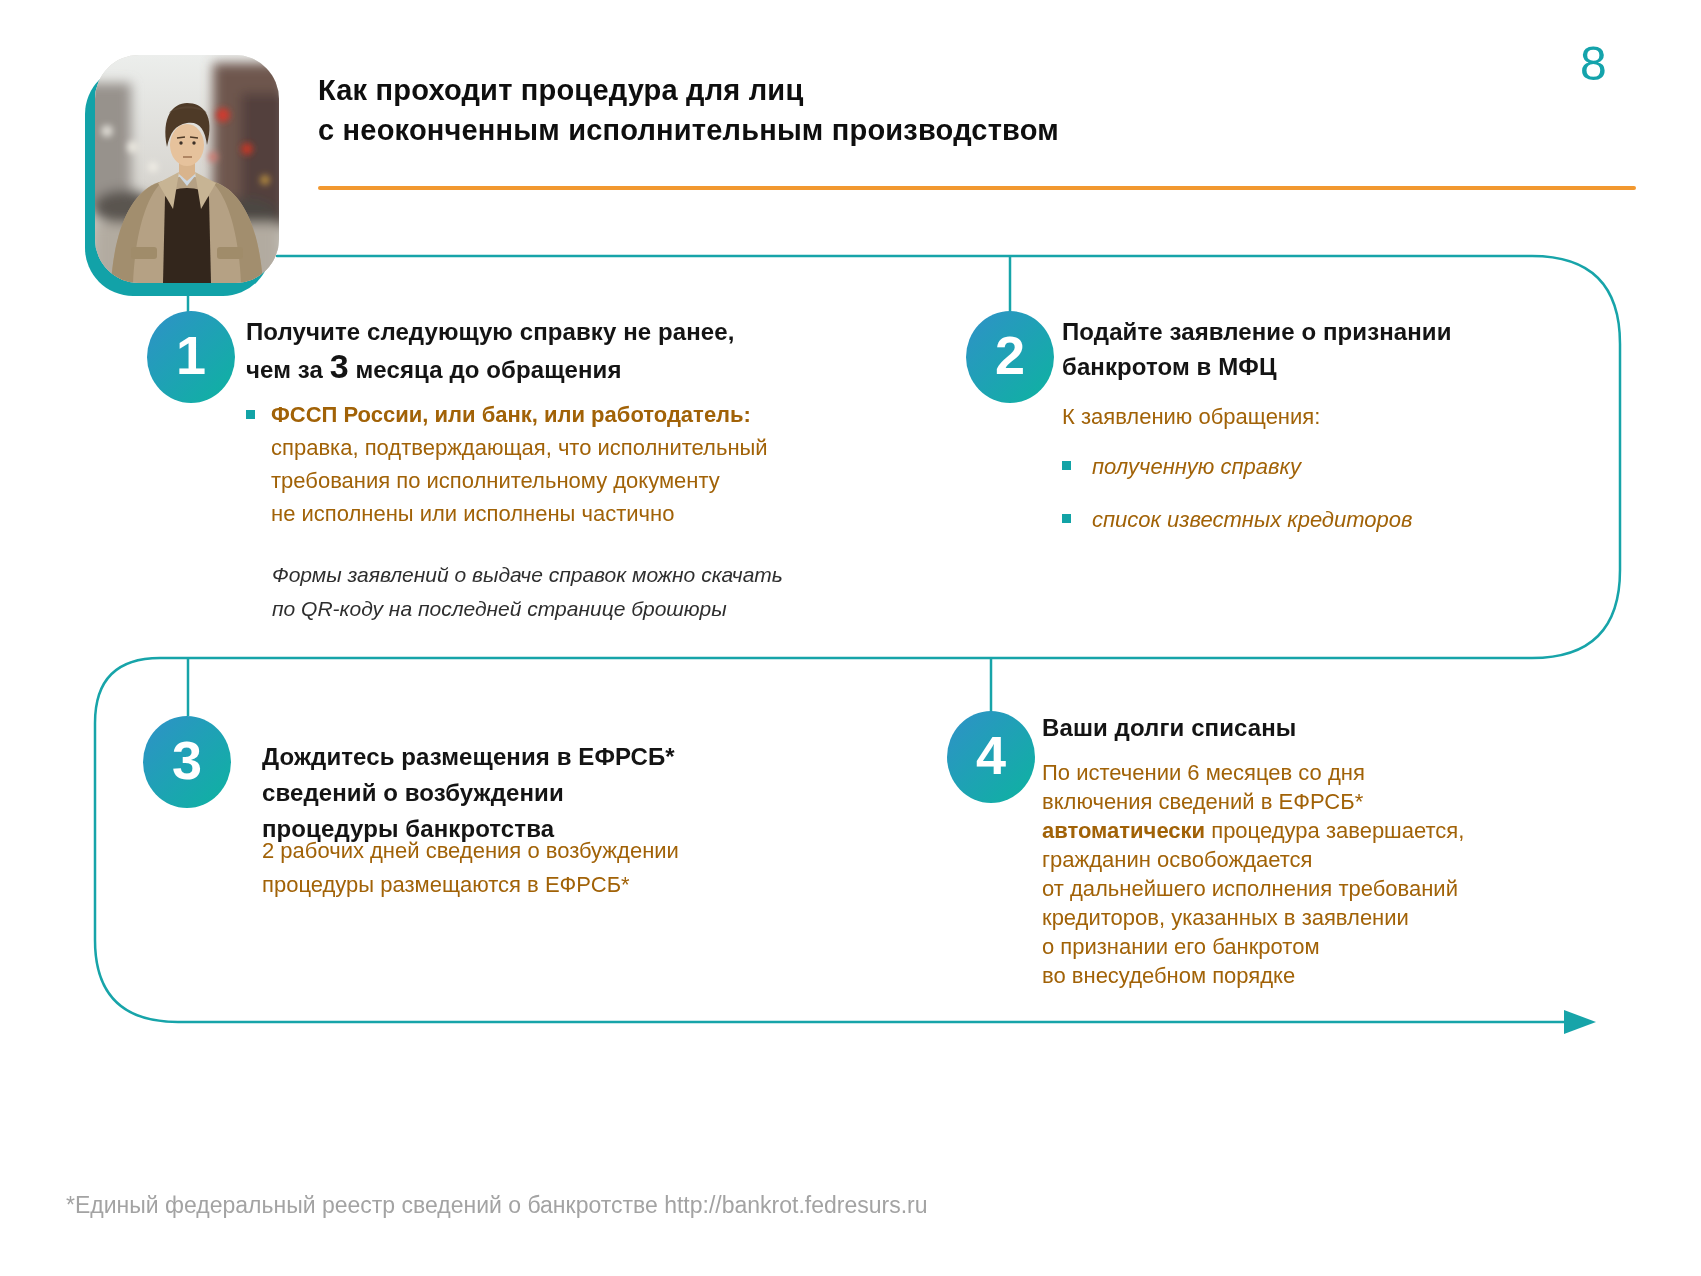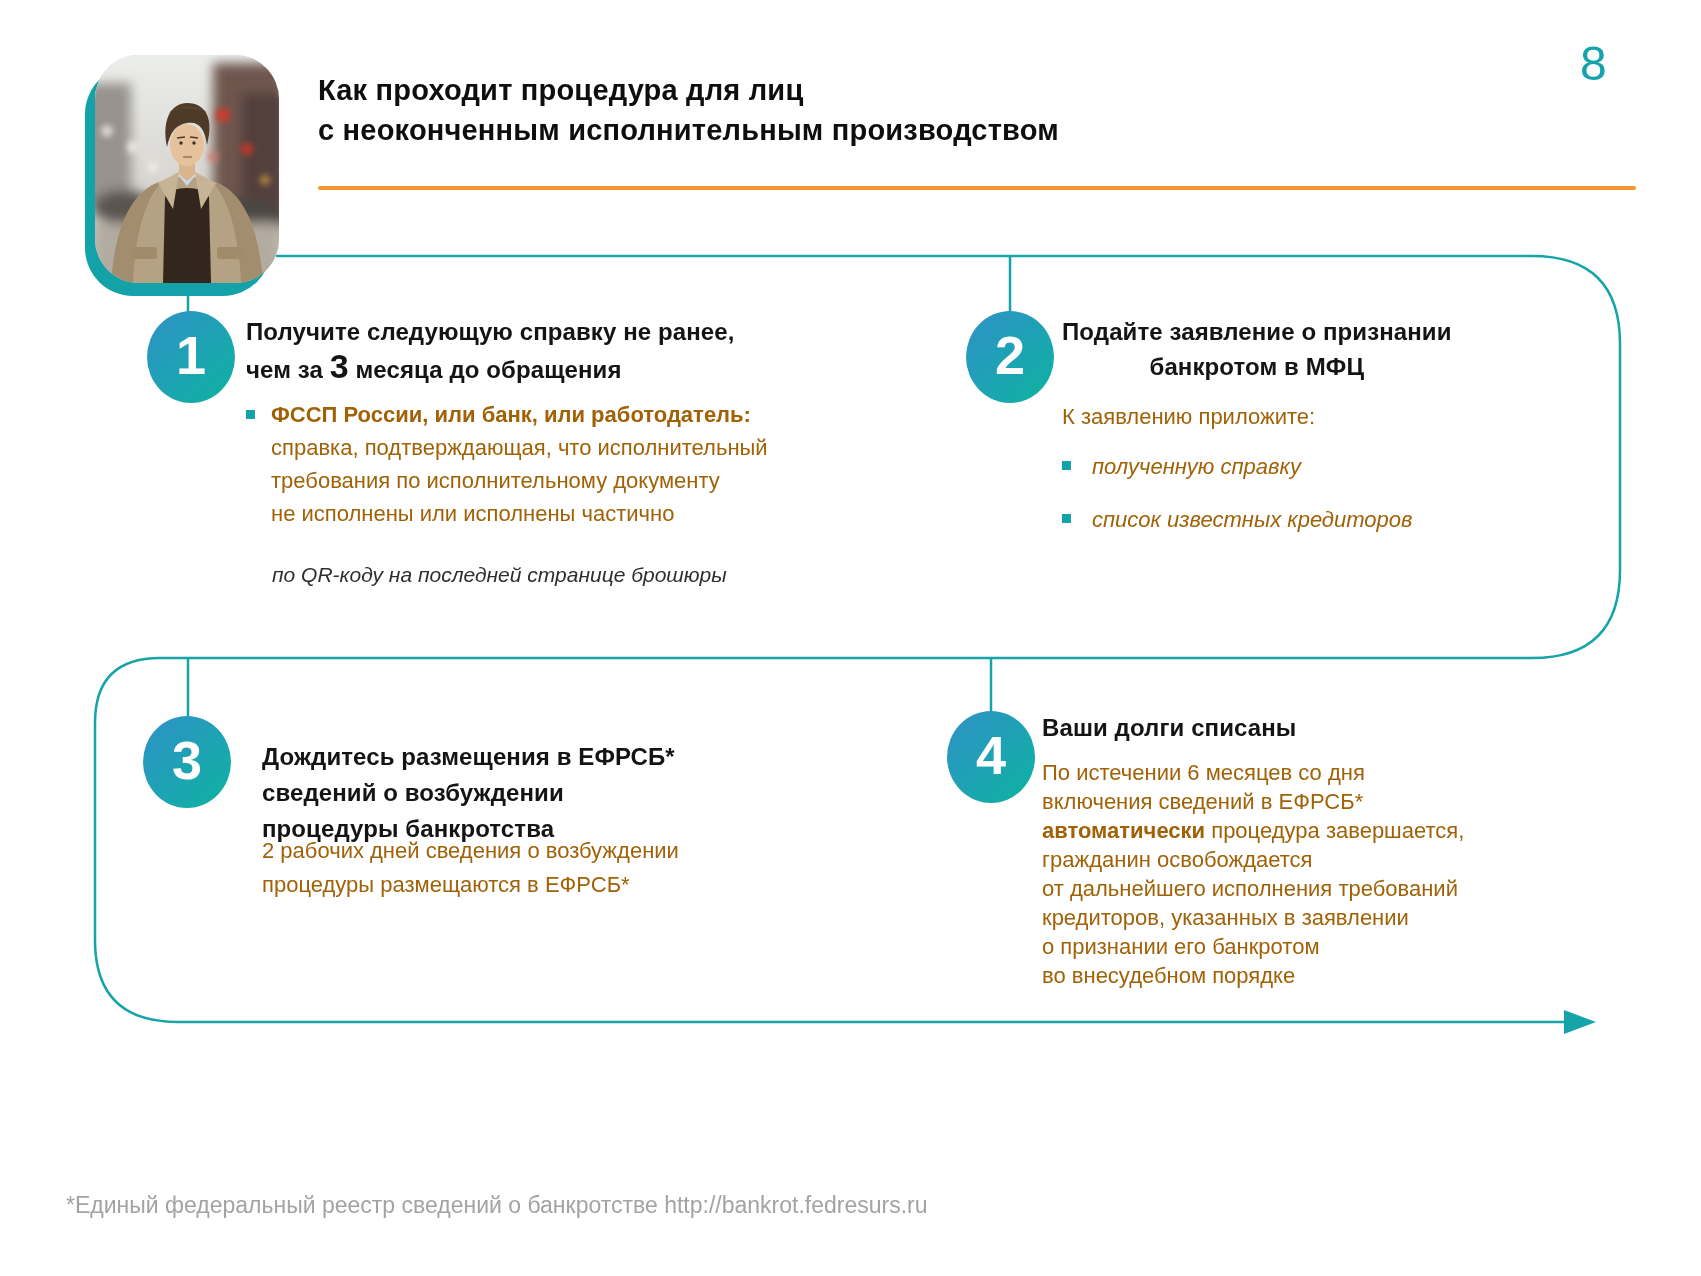--- a/index.html
+++ b/index.html
@@ -27,21 +27,21 @@
   .step-circle {
     width:88px; height:92px; border-radius:50%;
     background:linear-gradient(135deg,#2f91c8 0%,#0db3a0 100%);
     color:#ffffff; display:flex; align-items:center; justify-content:center;
     font-size:54px; font-weight:800; padding-bottom:4px;
   }
   .c1 { left:147px; top:311px; } .c2 { left:966px; top:311px; }
   .c3 { left:143px; top:716px; } .c4 { left:947px; top:711px; }
 
   .step-heading { font-size:24px; font-weight:800; color:#141414; line-height:35px; letter-spacing:.1px; }
-  .h1 { left:246px; top:314px; } .h2 { left:1062px; top:314px;text-align:center; }
+  .h1 { left:246px; top:314px; } .h2 { left:1062px; top:314px; }
   .h3 { left:262px; top:695px; line-height:36px;margin-top:44px; } .h4 { left:1042px; top:710px; }
   .big-digit { font-size:34px; font-weight:800; }
 
   .body-text { font-size:22px; font-weight:400; color:#a16207; line-height:33px; }
   .bullet-block { left:246px; top:398px; }
   .bullet-block .lines { margin-left:25px; }
   .bullet-sq { width:9px; height:9px; background:#12a3a6; display:inline-block; }
   .bullet-block > .bullet-sq { position:absolute; left:0; top:12px; }
   .bold-line { font-weight:700; }
 
@@ -151,28 +151,29 @@
     <span class="bullet-sq"></span>
     <div class="lines">
       <div class="bold-line">ФССП России, или банк, или работодатель:</div>
       <div>справка, подтверждающая, что исполнительный</div>
       <div>требования по исполнительному документу</div>
       <div>не исполнены или исполнены частично</div>
     </div>
   </div>
 
   <div class="abs note-italic">
+    <div>Формы заявлений о выдаче справок можно скачать</div>
     <div>по QR-коду на последней странице брошюры</div>
   </div>
 
   <div class="abs step-heading h2">
     <div>Подайте заявление о признании</div>
     <div>банкротом в МФЦ</div>
   </div>
-  <div class="abs body-text s2-intro">К заявлению приложите:</div>
+  <div class="abs body-text s2-intro">К заявлению обращения:</div>
   <div class="abs body-text s2-bullets">
     <div class="row">
       <span class="bullet-sq"></span>
       <span>полученную справку</span>
     </div>
     <div class="row">
       <span class="bullet-sq"></span>
       <span>список известных кредиторов</span>
     </div>
   </div>

